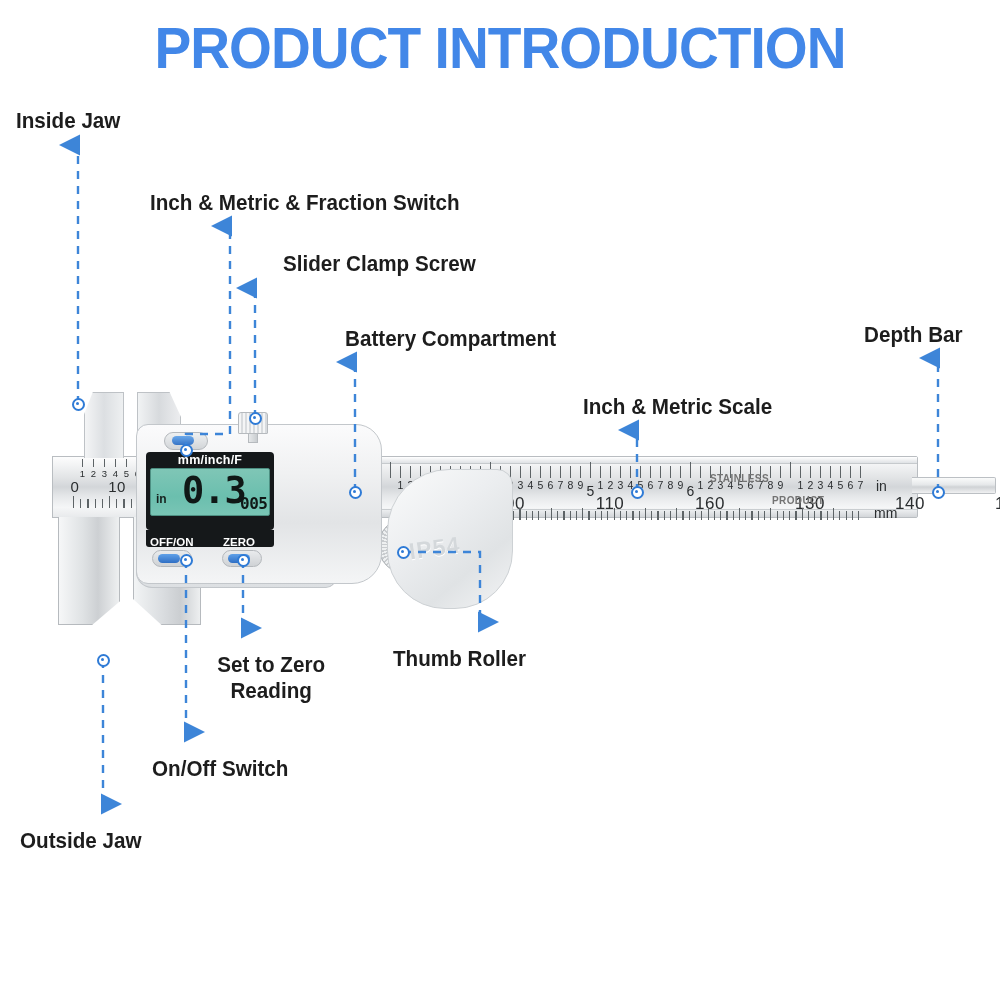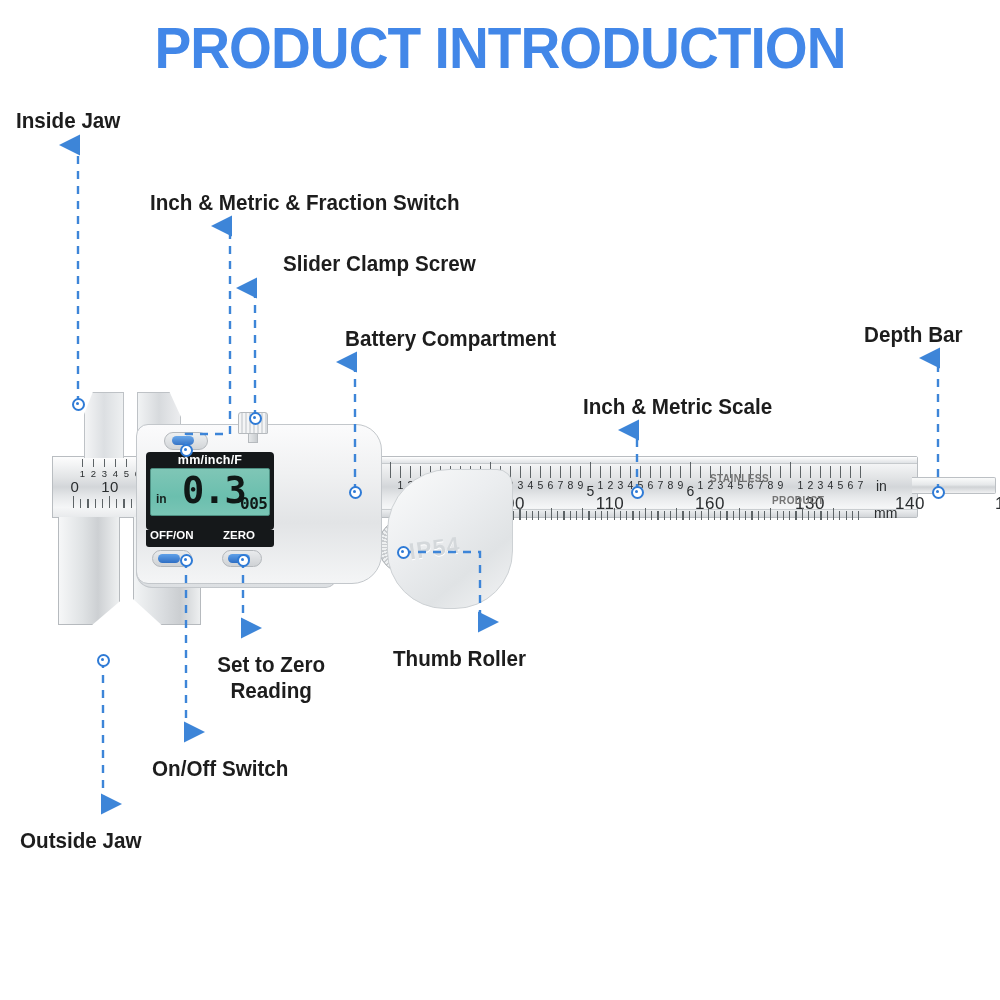--- a/index.html
+++ b/index.html
@@ -181,21 +181,21 @@
     position: absolute; left: 240px; top: 104px;
     font-family: "DejaVu Sans Mono", monospace;
     font-size: 16px; font-weight: bold; color: #101816;
     letter-spacing: -0.5px;
   }
   #btn-bar {
     position: absolute; left: 146px; top: 140px; width: 128px; height: 17px;
     background: #15181a; border-radius: 0 0 3px 3px;
   }
   .btn-lab {
-    position: absolute; top: 138px; color: #ffffff;
+    position: absolute; top: 145px; color: #ffffff;
     font-size: 11.5px; font-weight: bold; line-height: 15px;
   }
   .push-btn {
     position: absolute; top: 160px; width: 40px; height: 17px;
     background: linear-gradient(to bottom, #e9ebed, #cfd2d5);
     border: 1px solid #b4b8bc; border-radius: 9px;
   }
   .push-btn::after {
     content: ""; position: absolute; left: 5px; top: 3px;
     width: 22px; height: 9px; border-radius: 5px;
@@ -457,21 +457,21 @@
         <div class="tick" style="left: 93px; top: 69px; width: 1.2px; height: 8px;"></div>
         <div class="scale-num num-in" style="left: 100px; top: 78px; width: 9px; font-size: 9.5px;">3</div>
         <div class="tick" style="left: 104px; top: 69px; width: 1.2px; height: 8px;"></div>
         <div class="scale-num num-in" style="left: 111px; top: 78px; width: 9px; font-size: 9.5px;">4</div>
         <div class="tick" style="left: 115px; top: 69px; width: 1.2px; height: 8px;"></div>
         <div class="scale-num num-in" style="left: 122px; top: 78px; width: 9px; font-size: 9.5px;">5</div>
         <div class="tick" style="left: 126px; top: 69px; width: 1.2px; height: 8px;"></div>
         <div class="scale-num num-in" style="left: 133px; top: 78px; width: 9px; font-size: 9.5px;">6</div>
         <div class="tick" style="left: 137px; top: 69px; width: 1.2px; height: 8px;"></div>
         <div class="scale-num num-mm" style="left: 62px; top: 88px; width: 26px; font-size: 15px;">0</div>
-        <div class="scale-num num-mm" style="left: 97px; top: 88px; width: 26px; font-size: 15px;">10</div>
+        <div class="scale-num num-mm" style="left: 104px; top: 88px; width: 26px; font-size: 15px;">10</div>
         <div class="tick" style="left: 73px; top: 106px; width: 1.2px; height: 12px;"></div>
         <div class="tick" style="left: 80.2px; top: 109px; width: 1.2px; height: 9px;"></div>
         <div class="tick" style="left: 87.4px; top: 109px; width: 1.2px; height: 9px;"></div>
         <div class="tick" style="left: 94.6px; top: 109px; width: 1.2px; height: 9px;"></div>
         <div class="tick" style="left: 101.8px; top: 109px; width: 1.2px; height: 9px;"></div>
         <div class="tick" style="left: 109px; top: 106px; width: 1.2px; height: 12px;"></div>
         <div class="tick" style="left: 116.2px; top: 109px; width: 1.2px; height: 9px;"></div>
         <div class="tick" style="left: 123.4px; top: 109px; width: 1.2px; height: 9px;"></div>
         <div class="tick" style="left: 130.6px; top: 109px; width: 1.2px; height: 9px;"></div>
         <div class="tick" style="left: 137.8px; top: 109px; width: 1.2px; height: 9px;"></div>

